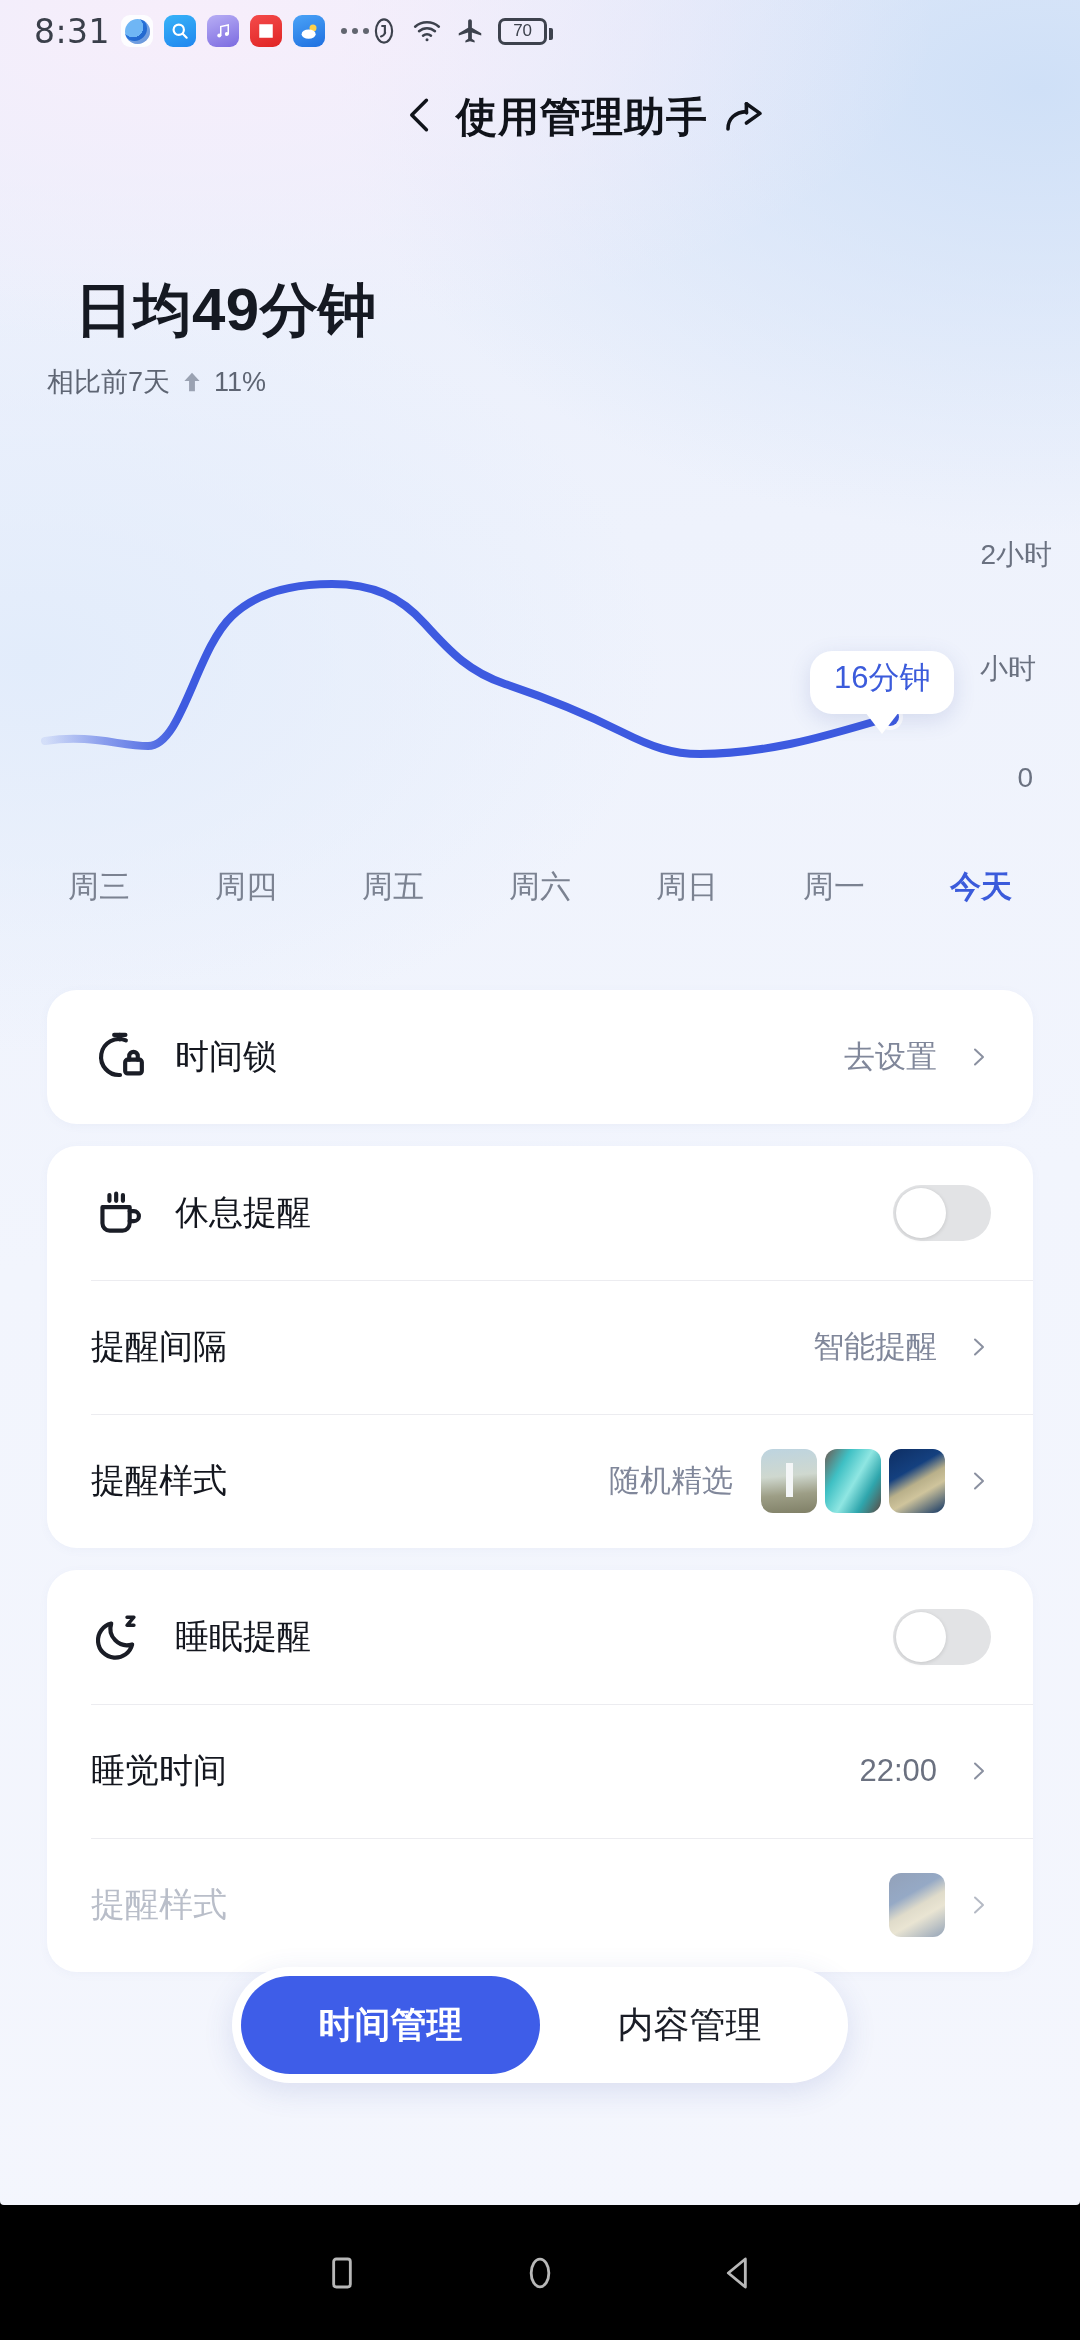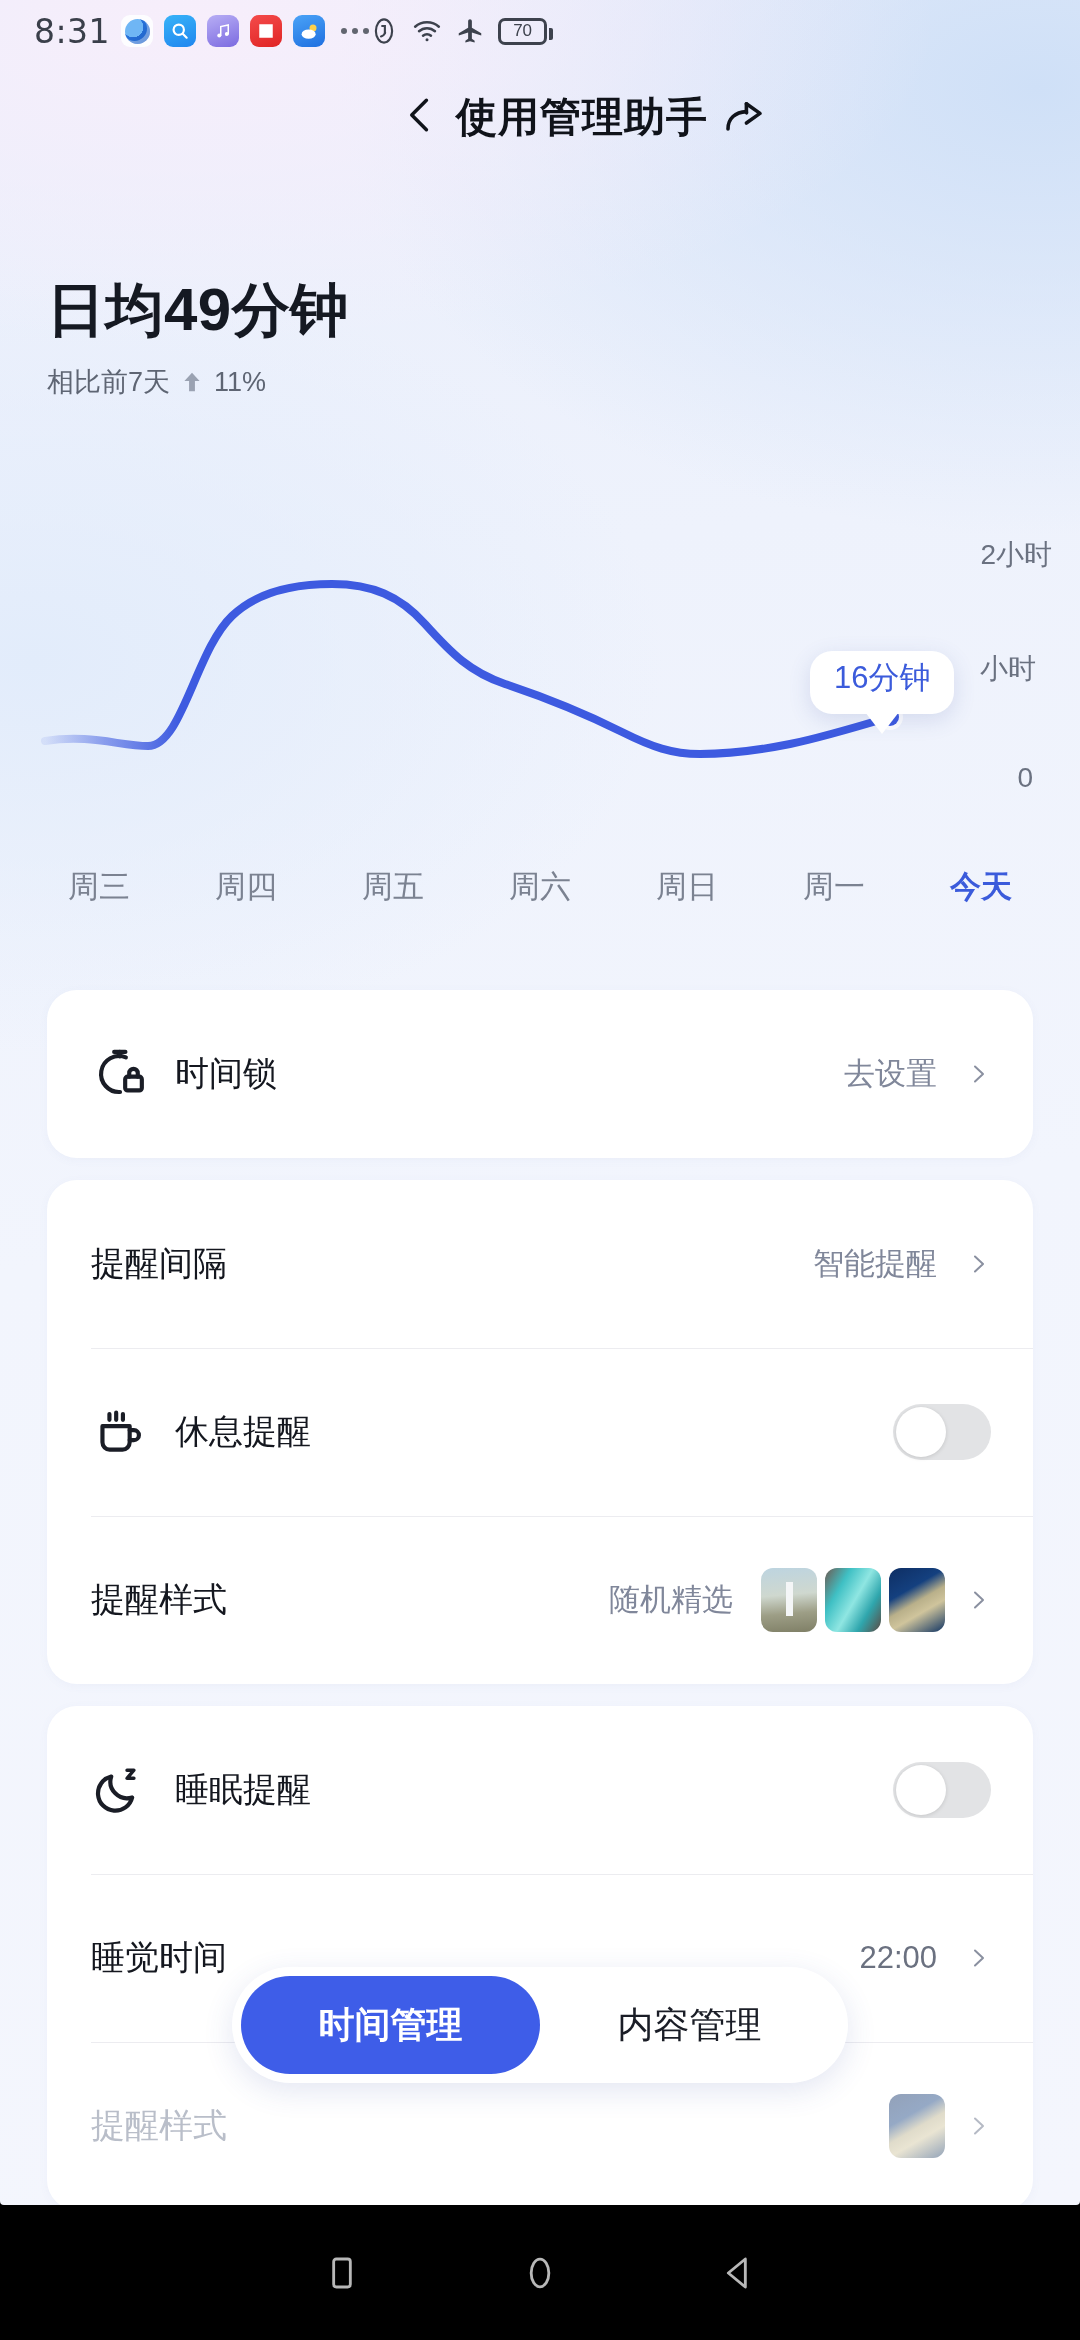--- a/index.html
+++ b/index.html
@@ -87,21 +87,21 @@
   .page-title {
     font-size:41px; font-weight:bold; color:#10131a; letter-spacing:1px;
   }
 
   
   .headline {
     position:absolute; left:47px; top:272px; width:700px;
   }
   .headline-main {
     font-size:58px; font-weight:bold; color:#151922;
-    letter-spacing:0.5px; white-space:nowrap;
+    letter-spacing:0.5px; white-space:nowrap;margin-left:28px;
   }
   .headline-main .num { font-size:60px; }
   .headline-sub {
     margin-top:14px; display:flex; align-items:center; gap:9px;
     font-size:27px; color:#5e6573;
   }
   .arrow-up { display:inline-flex; align-items:center; }
 
   
   .chart-wrap {
@@ -144,21 +144,21 @@
 
   
   .cards {
     position:absolute; left:0; top:990px; width:1080px;
   }
   .card {
     margin:0 47px 22px; background:#ffffff; border-radius:30px;
     overflow:hidden; box-shadow:0 2px 10px rgba(90,110,170,.05);
   }
   .row {
-    height:168px; display:flex; align-items:center;
+    height:134px; display:flex; align-items:center;
     padding:0 42px 0 44px; position:relative;
   }
   .row + .row::before {
     content:""; position:absolute; left:44px; right:0; top:0;
     height:1px; background:#ececf0;
   }
   .row-icon {
     width:58px; height:58px; flex:0 0 auto;
     display:flex; align-items:center; justify-content:center;
     margin-right:26px;
@@ -386,46 +386,46 @@
           <div class="chev">
             <svg width="24" height="40" viewBox="0 0 24 24" fill="none" stroke="#8a90a0" stroke-width="2" stroke-linecap="round" stroke-linejoin="round">
               <polyline points="9,4.5 17,12 9,19.5"></polyline>
             </svg>
           </div>
         </div>
       </div>
 
       <div class="card">
         <div class="row">
-          <div class="row-label">提醒间隔</div>
-          <div class="row-value">智能提醒</div>
-          <div class="chev">
-            <svg width="24" height="40" viewBox="0 0 24 24" fill="none" stroke="#8a90a0" stroke-width="2" stroke-linecap="round" stroke-linejoin="round">
-              <polyline points="9,4.5 17,12 9,19.5"></polyline>
-            </svg>
-          </div>
-        </div>
-
-        <div class="row">
           <div class="row-icon">
             <svg width="54" height="54" viewBox="0 0 24 24" fill="none" stroke="#1a1d26" stroke-width="1.85" stroke-linecap="round" stroke-linejoin="round">
               <path d="M4.2 9.4h12.1v7.2a3.2 3.2 0 0 1-3.2 3.2H7.4a3.2 3.2 0 0 1-3.2-3.2z"></path>
               <path d="M16.3 11.2h1.9a2.2 2.2 0 0 1 0 4.4h-1.9"></path>
               <line x1="7.3" y1="4" x2="7.3" y2="6.6"></line>
               <line x1="10.3" y1="3.4" x2="10.3" y2="6.6"></line>
               <line x1="13.3" y1="4" x2="13.3" y2="6.6"></line>
             </svg>
           </div>
           <div class="row-label">休息提醒</div>
           <div class="toggle">
             <div class="knob"></div>
           </div>
         </div>
 
         <div class="row">
+          <div class="row-label">提醒间隔</div>
+          <div class="row-value">智能提醒</div>
+          <div class="chev">
+            <svg width="24" height="40" viewBox="0 0 24 24" fill="none" stroke="#8a90a0" stroke-width="2" stroke-linecap="round" stroke-linejoin="round">
+              <polyline points="9,4.5 17,12 9,19.5"></polyline>
+            </svg>
+          </div>
+        </div>
+
+        <div class="row">
           <div class="row-label">提醒样式</div>
           <div class="row-value">随机精选</div>
           <div class="thumbs">
             <div class="thumb t1"></div>
             <div class="thumb t2"></div>
             <div class="thumb t3"></div>
           </div>
           <div class="chev">
             <svg width="24" height="40" viewBox="0 0 24 24" fill="none" stroke="#8a90a0" stroke-width="2" stroke-linecap="round" stroke-linejoin="round">
               <polyline points="9,4.5 17,12 9,19.5"></polyline>

